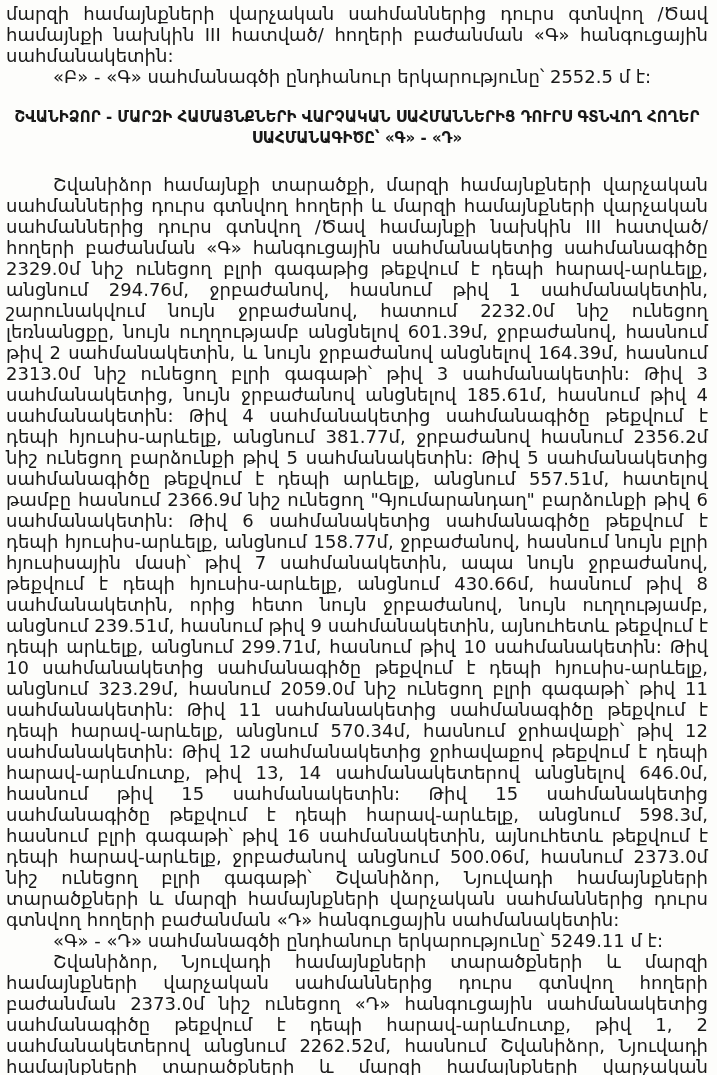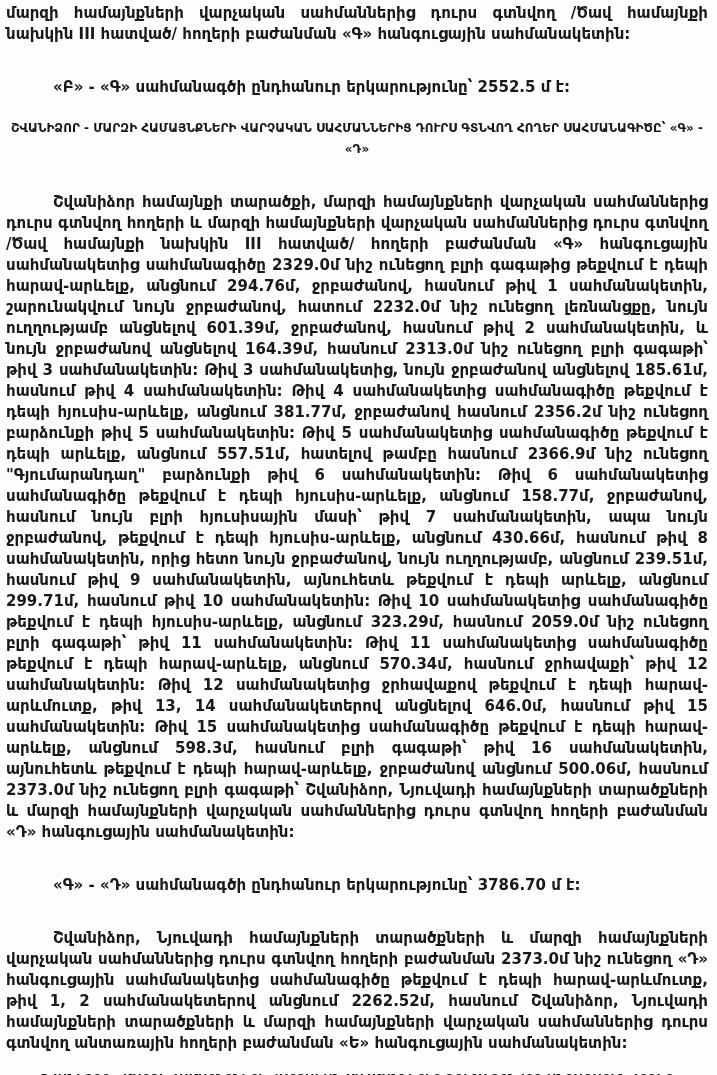--- a/index.html
+++ b/index.html
@@ -13,36 +13,35 @@
     overflow: hidden;
     font-family: "DejaVu Sans", sans-serif;
     color: #191919;
   }
   .page {
     padding: 3px 9px 0 6px;
     box-sizing: border-box;
     width: 717px;
   }
   .para {
-    font-size: 15px;
-    font-weight: bold;
+    font-size: 18px;
+    font-weight: normal;
     line-height: 21px;
     text-align: justify;
     margin: 0;
     letter-spacing: 0px;
   }
   .indent {
     text-indent: 47px;
-    margin-top: 32px;
   }
   .len {
     text-align: left;
   }
   .heading {
-    font-size: 12px;
+    font-size: 15px;
     font-weight: bold;
     line-height: 21px;
     text-align: center;
     margin: 20px 4px 25px 4px;
   }
   .heading.mid {
     margin-top: 16px;
   }
   .heading.last {
     margin-top: 15px;
@@ -51,19 +50,19 @@
 </head>
 <body>
 
 <div class="page">
 
   <p class="para">մարզի համայնքների վարչական սահմաններից դուրս գտնվող /Ծավ համայնքի նախկին III հատված/ հողերի բաժանման «Գ» հանգուցային սահմանակետին:</p>
   <p class="para indent len">«Բ» - «Գ» սահմանագծի ընդհանուր երկարությունը՝ 2552.5 մ է:</p>
 
   <p class="heading">ՇՎԱՆԻՁՈՐ - ՄԱՐԶԻ ՀԱՄԱՅՆՔՆԵՐԻ ՎԱՐՉԱԿԱՆ ՍԱՀՄԱՆՆԵՐԻՑ ԴՈՒՐՍ ԳՏՆՎՈՂ ՀՈՂԵՐ ՍԱՀՄԱՆԱԳԻԾԸ՝ «Գ» - «Դ»</p>
   <p class="para indent">Շվանիձոր համայնքի տարածքի, մարզի համայնքների վարչական սահմաններից դուրս գտնվող հողերի և մարզի համայնքների վարչական սահմաններից դուրս գտնվող /Ծավ համայնքի նախկին III հատված/ հողերի բաժանման «Գ» հանգուցային սահմանակետից սահմանագիծը 2329.0մ նիշ ունեցող բլրի գագաթից թեքվում է դեպի հարավ-արևելք, անցնում 294.76մ, ջրբաժանով, հասնում թիվ 1 սահմանակետին, շարունակվում նույն ջրբաժանով, հատում 2232.0մ նիշ ունեցող լեռնանցքը, նույն ուղղությամբ անցնելով 601.39մ, ջրբաժանով, հասնում թիվ 2 սահմանակետին, և նույն ջրբաժանով անցնելով 164.39մ, հասնում 2313.0մ նիշ ունեցող բլրի գագաթի՝ թիվ 3 սահմանակետին: Թիվ 3 սահմանակետից, նույն ջրբաժանով անցնելով 185.61մ, հասնում թիվ 4 սահմանակետին: Թիվ 4 սահմանակետից սահմանագիծը թեքվում է դեպի հյուսիս-արևելք, անցնում 381.77մ, ջրբաժանով հասնում 2356.2մ նիշ ունեցող բարձունքի թիվ 5 սահմանակետին: Թիվ 5 սահմանակետից սահմանագիծը թեքվում է դեպի արևելք, անցնում 557.51մ, հատելով թամբը հասնում 2366.9մ նիշ ունեցող "Գյումարանդաղ" բարձունքի թիվ 6 սահմանակետին: Թիվ 6 սահմանակետից սահմանագիծը թեքվում է դեպի հյուսիս-արևելք, անցնում 158.77մ, ջրբաժանով, հասնում նույն բլրի հյուսիսային մասի՝ թիվ 7 սահմանակետին, ապա նույն ջրբաժանով, թեքվում է դեպի հյուսիս-արևելք, անցնում 430.66մ, հասնում թիվ 8 սահմանակետին, որից հետո նույն ջրբաժանով, նույն ուղղությամբ, անցնում 239.51մ, հասնում թիվ 9 սահմանակետին, այնուհետև թեքվում է դեպի արևելք, անցնում 299.71մ, հասնում թիվ 10 սահմանակետին: Թիվ 10 սահմանակետից սահմանագիծը թեքվում է դեպի հյուսիս-արևելք, անցնում 323.29մ, հասնում 2059.0մ նիշ ունեցող բլրի գագաթի՝ թիվ 11 սահմանակետին: Թիվ 11 սահմանակետից սահմանագիծը թեքվում է դեպի հարավ-արևելք, անցնում 570.34մ, հասնում ջրհավաքի՝ թիվ 12 սահմանակետին: Թիվ 12 սահմանակետից ջրհավաքով թեքվում է դեպի հարավ-արևմուտք, թիվ 13, 14 սահմանակետերով անցնելով 646.0մ, հասնում թիվ 15 սահմանակետին: Թիվ 15 սահմանակետից սահմանագիծը թեքվում է դեպի հարավ-արևելք, անցնում 598.3մ, հասնում բլրի գագաթի՝ թիվ 16 սահմանակետին, այնուհետև թեքվում է դեպի հարավ-արևելք, ջրբաժանով անցնում 500.06մ, հասնում 2373.0մ նիշ ունեցող բլրի գագաթի՝ Շվանիձոր, Նյուվադի համայնքների տարածքների և մարզի համայնքների վարչական սահմաններից դուրս գտնվող հողերի բաժանման «Դ» հանգուցային սահմանակետին:</p>
-  <p class="para indent len">«Գ» - «Դ» սահմանագծի ընդհանուր երկարությունը՝ 3786.70 մ է:</p>
+  <p class="para indent len">«Գ» - «Դ» սահմանագծի ընդհանուր երկարությունը՝ 5249.11 մ է:</p>
 
   <p class="para indent">Շվանիձոր, Նյուվադի համայնքների տարածքների և մարզի համայնքների վարչական սահմաններից դուրս գտնվող հողերի բաժանման 2373.0մ նիշ ունեցող «Դ» հանգուցային սահմանակետից սահմանագիծը թեքվում է դեպի հարավ-արևմուտք, թիվ 1, 2 սահմանակետերով անցնում 2262.52մ, հասնում Շվանիձոր, Նյուվադի համայնքների տարածքների և մարզի համայնքների վարչական սահմաններից դուրս գտնվող անտառային հողերի բաժանման «Ե» հանգուցային սահմանակետին:</p>
 
   <p class="heading last">ՇՎԱՆԻՁՈՐ - ՄԱՐԶԻ ՀԱՄԱՅՆՔՆԵՐԻ ՎԱՐՉԱԿԱՆ ՍԱՀՄԱՆՆԵՐԻՑ ԴՈՒՐՍ ԳՏՆՎՈՂ ԱՆՏԱՌԱՅԻՆ ՀՈՂԵՐ ՍԱՀՄԱՆԱԳԻԾԸ՝ «Ե» - «Զ»</p>
 
 </div>
 
 </body></html>

